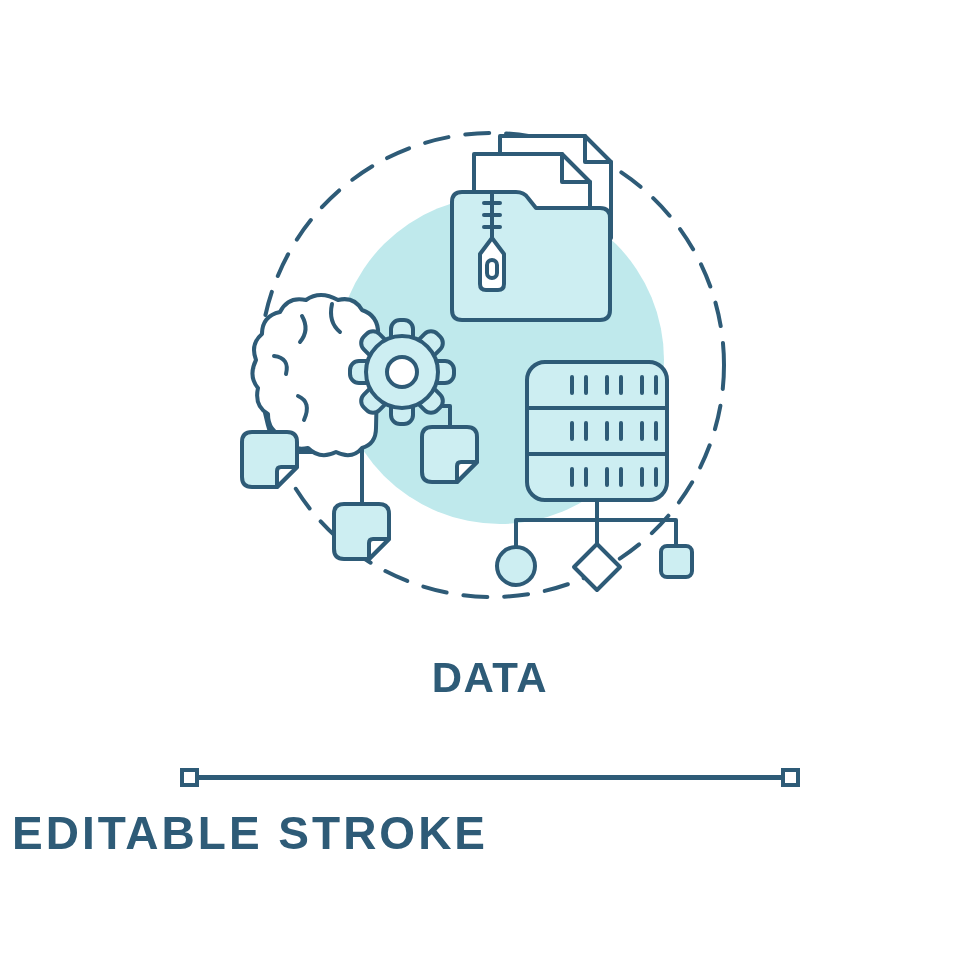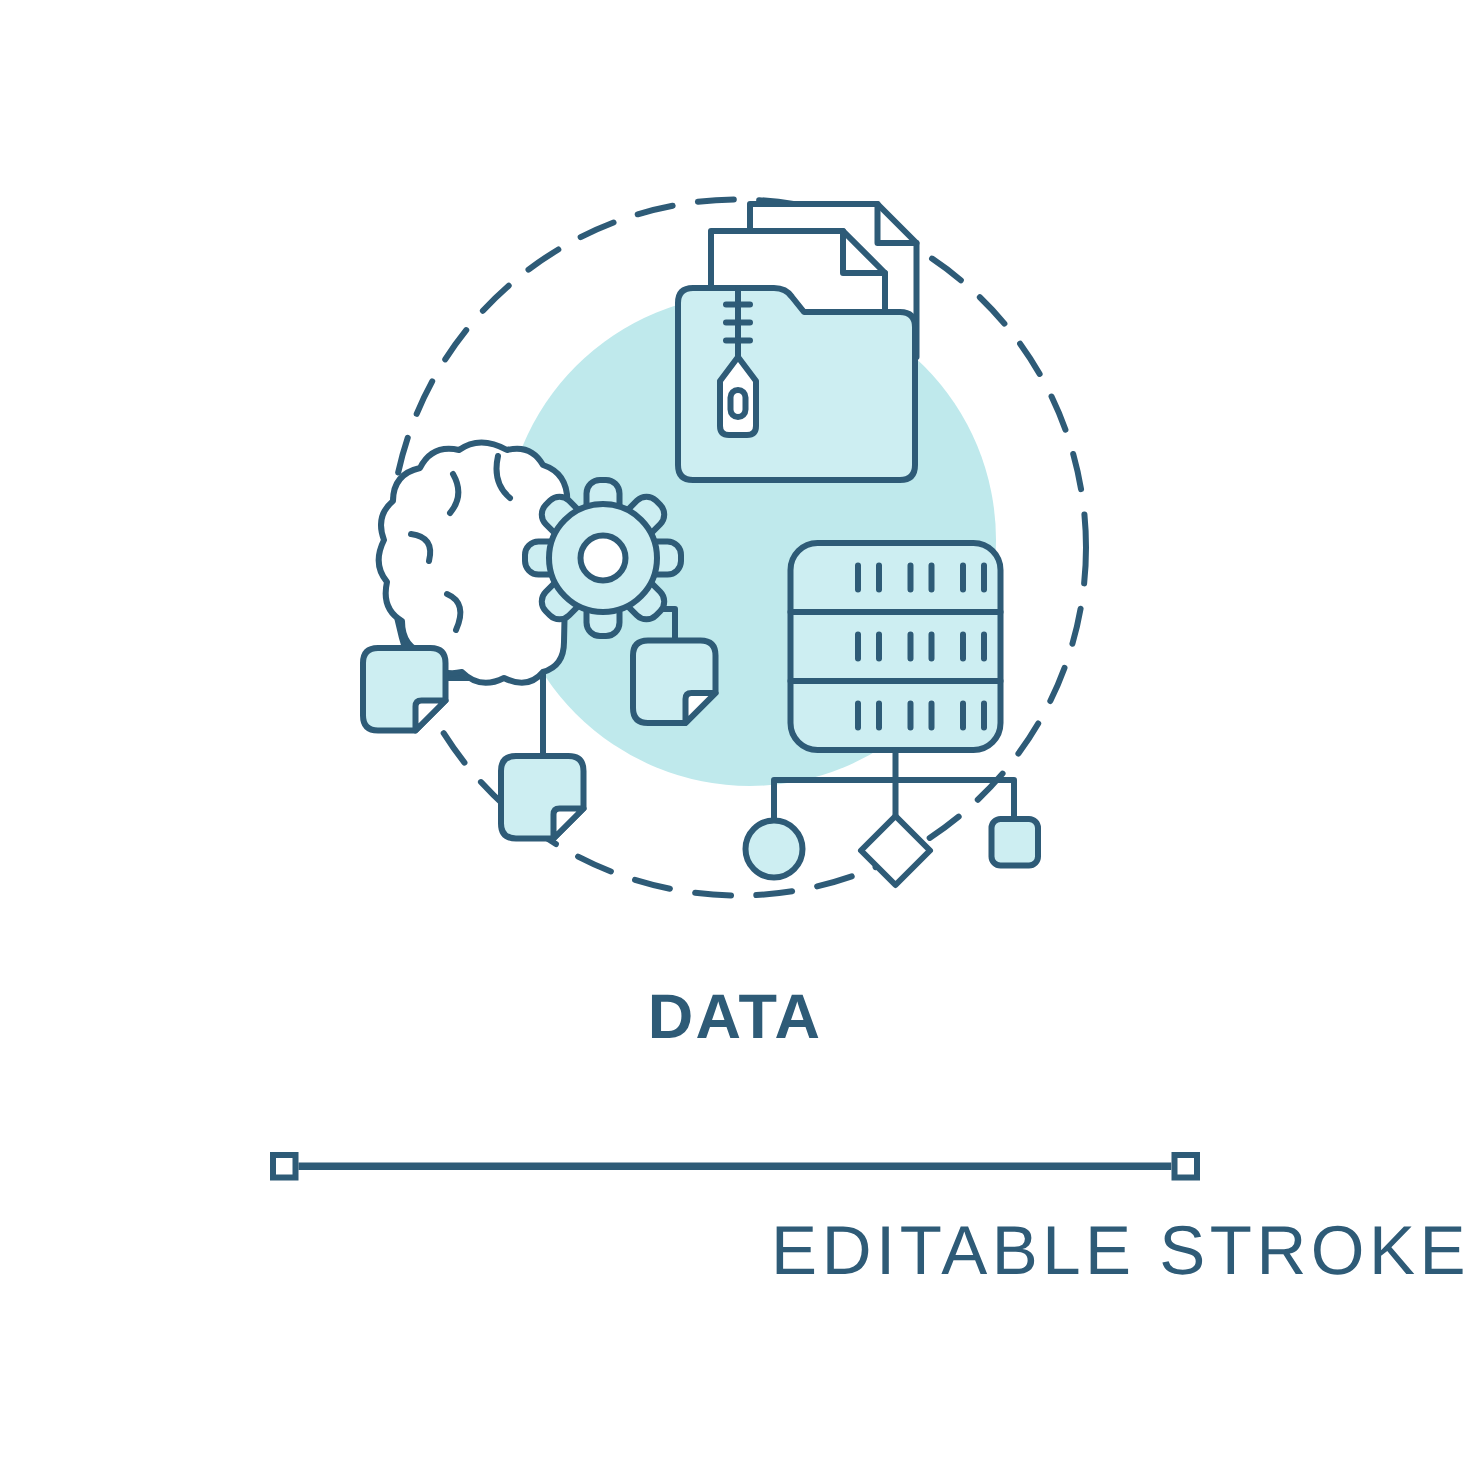--- a/index.html
+++ b/index.html
@@ -23,22 +23,22 @@
     position:absolute;top:766px;left:180px;width:620px;height:22px;
     display:flex;align-items:center;
   }
   .divider .endpoint{
     width:19px;height:19px;background:#fff;border:4px solid var(--ink);
     flex:0 0 auto;
   }
   .divider .line{flex:1 1 auto;height:5px;background:var(--ink);}
   .footer-label{
     position:absolute;top:806px;left:0;width:980px;
-    text-align:right;color:var(--ink);
-    font-weight:400;font-size:46px;letter-spacing:3px;padding-left:12px;
+    text-align:left;color:var(--ink);
+    font-weight:700;font-size:46px;letter-spacing:3px;padding-left:12px;
   }
   svg .stroke{stroke:var(--ink);stroke-width:4;fill:none;stroke-linecap:round;stroke-linejoin:round;}
   svg .fill-icon{fill:var(--icon-fill);}
   svg .fill-white{fill:#ffffff;}
 </style>
 </head>
 <body>
 
 <div class="canvas">
 

